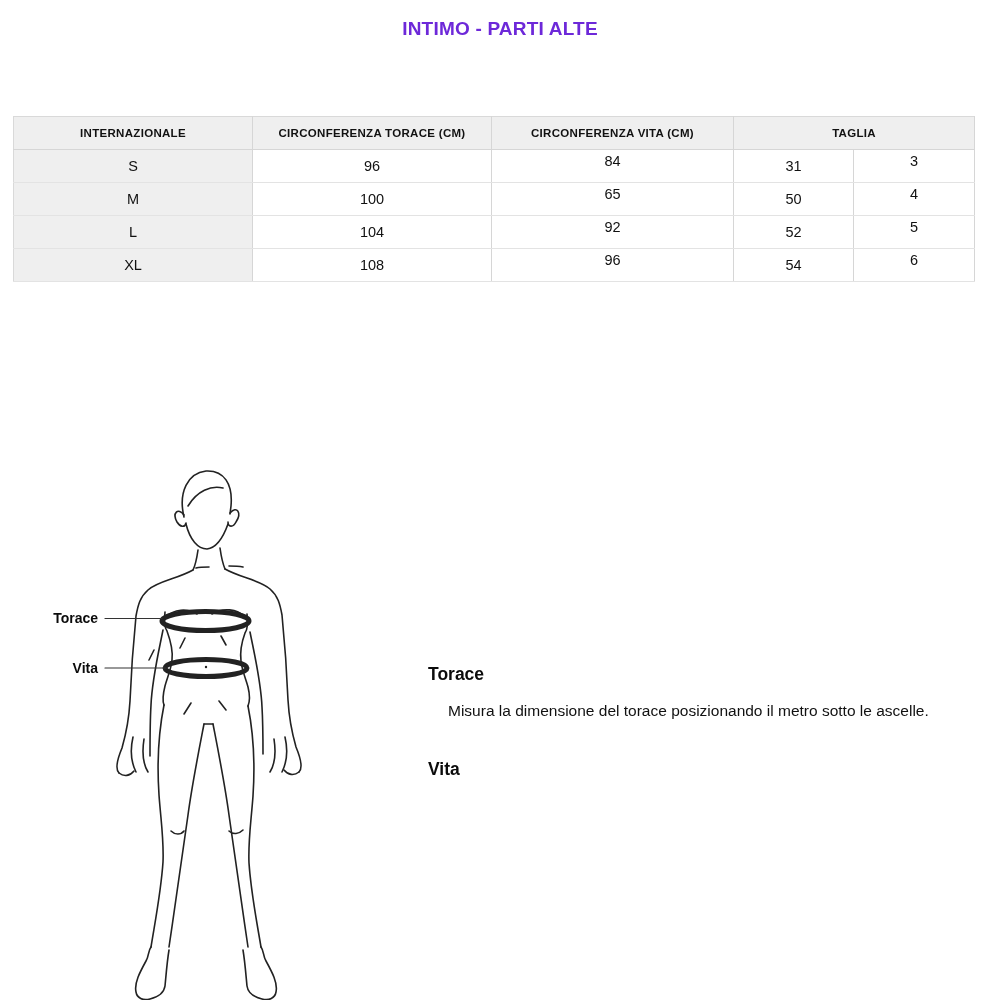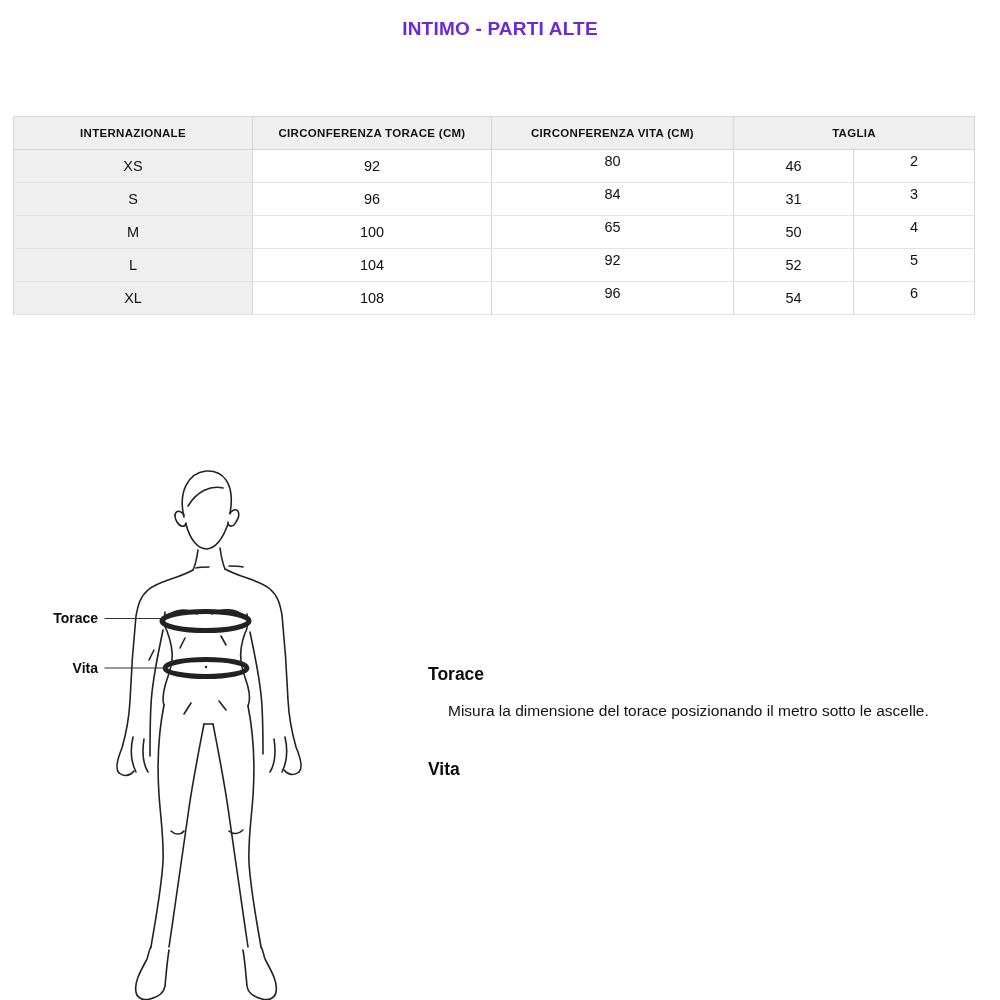--- a/index.html
+++ b/index.html
@@ -78,27 +78,20 @@
     </colgroup>
     <thead>
       <tr>
         <th>INTERNAZIONALE</th>
         <th>CIRCONFERENZA TORACE (CM)</th>
         <th>CIRCONFERENZA VITA (CM)</th>
         <th colspan="2">TAGLIA</th>
       </tr>
     </thead>
     <tbody>
-      <tr>
-        <td class="row-head">XS</td>
-        <td>92</td>
-        <td><span class="lift">80</span></td>
-        <td>46</td>
-        <td><span class="lift">2</span></td>
-      </tr>
       <tr>
         <td class="row-head">S</td>
         <td>96</td>
         <td><span class="lift">84</span></td>
         <td>31</td>
         <td><span class="lift">3</span></td>
       </tr>
       <tr>
         <td class="row-head">M</td>
         <td>100</td>

